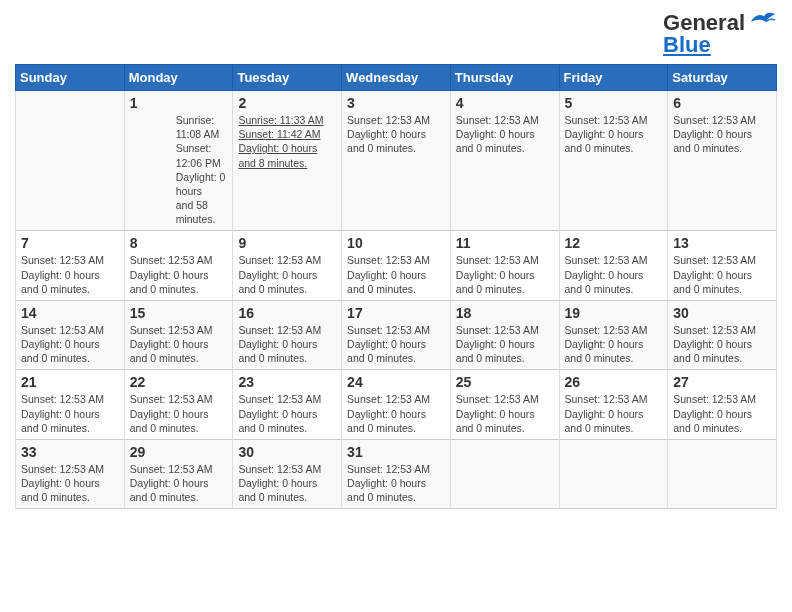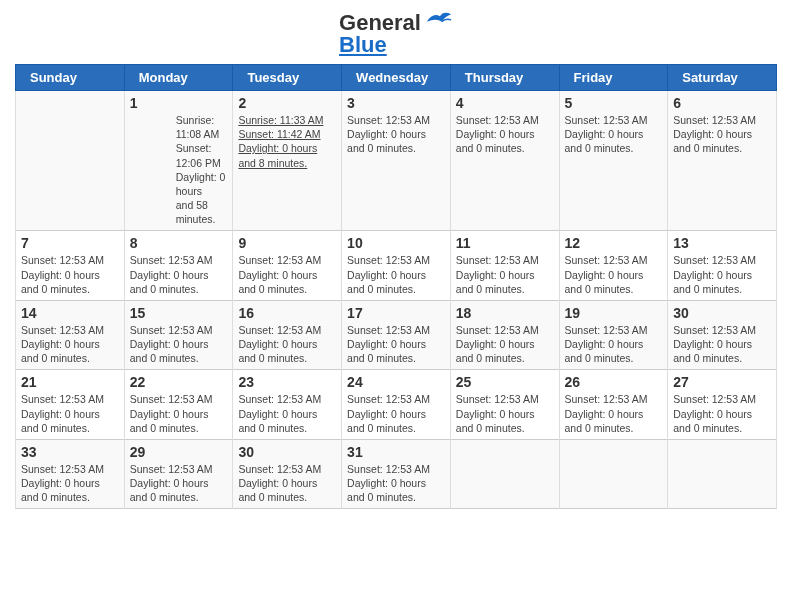--- a/index.html
+++ b/index.html
@@ -5,21 +5,21 @@
     * { box-sizing: border-box; margin: 0; padding: 0; }
     body {
       font-family: Arial, sans-serif;
       background: #fff;
       width: 792px;
       min-height: 612px;
       padding: 10px 15px;
     }
     .header-area {
       display: flex;
-      justify-content: center;
+      justify-content: flex-end;
       align-items: flex-start;
       margin-bottom: 6px;
     }
     .logo {
       display: flex;
       flex-direction: column;
       align-items: flex-start;
     }
     .logo-bird {
       width: 22px;
@@ -42,21 +42,21 @@
     table {
       width: 100%;
       border-collapse: collapse;
       table-layout: fixed;
     }
     thead tr th {
       background: #2a6ebb;
       color: #fff;
       font-size: 13px;
       font-weight: bold;
-      padding: 5px 14px;
+      padding: 5px 4px;
       text-align: left;
       border: 1px solid #1a5aaa;
     }
     tbody tr {
       border-bottom: 1px solid #ccc;
     }
     tbody tr td {
       vertical-align: top;
       padding: 4px 5px;
       border-right: 1px solid #ddd;

